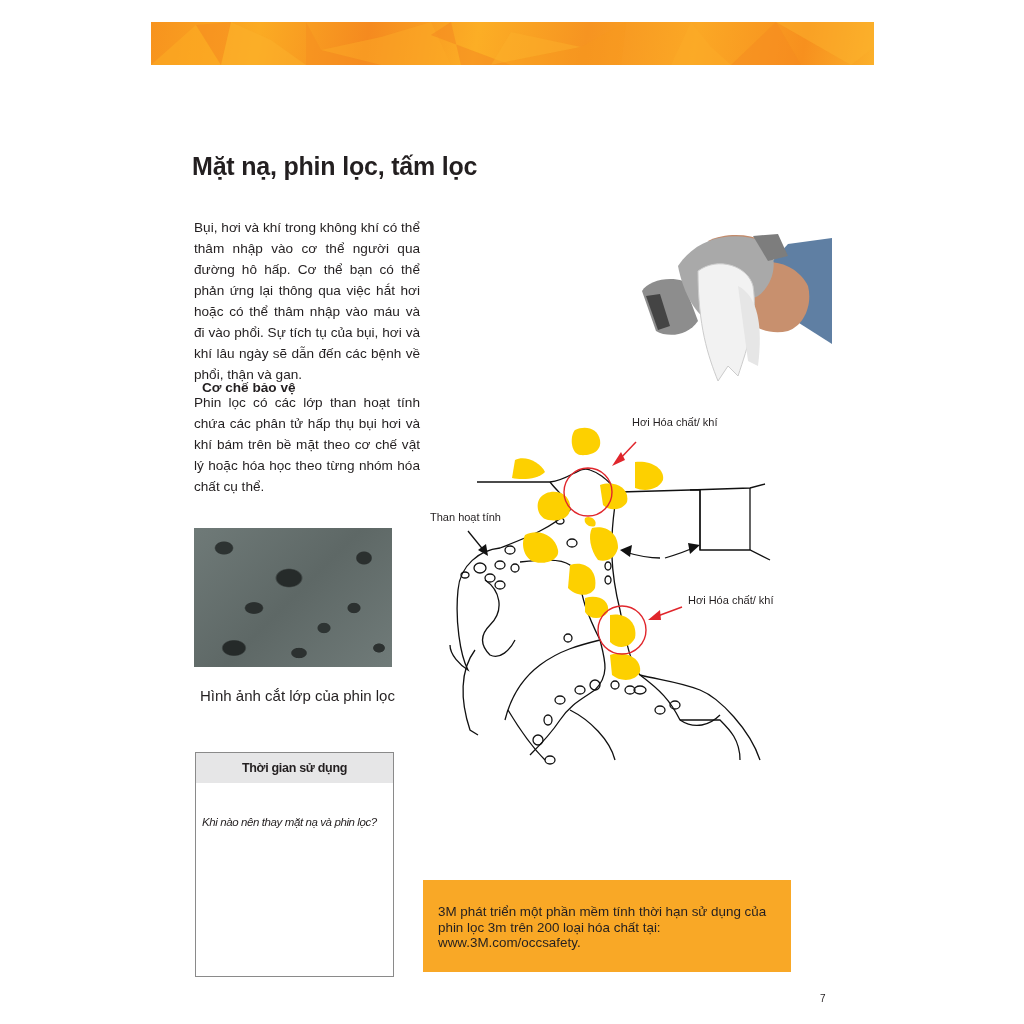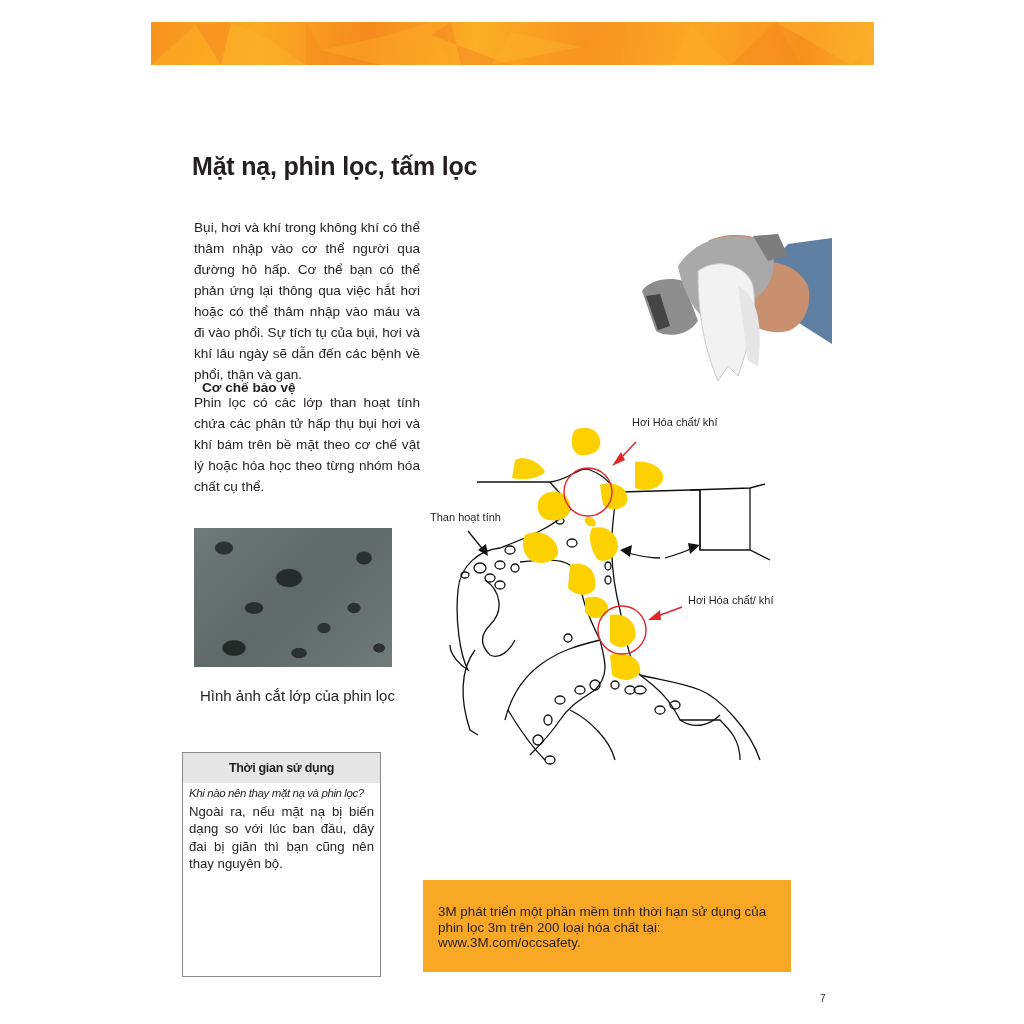--- a/index.html
+++ b/index.html
@@ -32,29 +32,29 @@
                   radial-gradient(ellipse 18px 12px at 40px 120px, #252a29 60%, transparent 70%),
                   radial-gradient(ellipse 10px 8px at 130px 100px, #2e3433 60%, transparent 70%),
                   radial-gradient(ellipse 14px 9px at 60px 80px, #2a2f2e 60%, transparent 70%),
                   radial-gradient(ellipse 10px 8px at 160px 80px, #2c3130 60%, transparent 70%),
                   radial-gradient(ellipse 12px 8px at 105px 125px, #2c3130 60%, transparent 70%),
                   radial-gradient(ellipse 9px 7px at 185px 120px, #2c3130 60%, transparent 70%),
                   linear-gradient(135deg, #6f7a78 0%, #5e6866 50%, #707b79 100%);
     }
     .caption { position: absolute; left: 200px; top: 687px; font-size: 15px; color: #231f20; margin:0; }
     .usage-box {
-      position: absolute; left: 182px; top: 752px; width: 197px; height: 223px;
+      position: absolute; left: 195px; top: 752px; width: 197px; height: 223px;
       border: 1px solid #8a8a8a; background: #fff;
     }
     .usage-head {
       height: 30px; background: #e6e6e7; display: flex; align-items: center; justify-content: center;
       font-size: 12.5px; font-weight: bold; color: #231f20; letter-spacing: -0.3px;
     }
     .usage-body { padding: 2px 6px 0 6px; font-size: 13.2px; line-height: 17.6px; color: #231f20; text-align: justify; }
-    .usage-q { font-style: italic; font-size: 11.5px; letter-spacing: -0.4px; display:block; }
+    .usage-q { font-style: italic; font-size: 11.5px; letter-spacing: -0.4px; display:block;margin-top:29px; }
     .usage-p { display:block; margin:0; }
     .photo { position: absolute; left: 638px; top: 226px; width: 194px; height: 160px; }
     .diagram { position: absolute; left: 420px; top: 400px; width: 380px; height: 400px; text-align: right; }
     .diag-label { position: absolute; font-size: 11px; color: #231f20; }
     .orange-box {
       position: absolute; left: 423px; top: 880px; width: 368px; height: 92px; background: #f9a826;
     }
     .orange-text { position: absolute; left: 15px; top: 24px; right: 14px; font-size: 13.4px; line-height: 15.5px; color: #231f20; margin:0; }
     .pagenum { position: absolute; left: 820px; top: 993px; font-size: 10px; color: #231f20; }
   </style>
@@ -176,21 +176,20 @@
   </svg>
   <span class="diag-label" style="left:212px; top:16px;">Hơi Hóa chất/ khí</span>
   <span class="diag-label" style="left:10px; top:111px;">Than hoạt tính</span>
   <span class="diag-label" style="left:268px; top:194px;">Hơi Hóa chất/ khí</span>
 </div>
 
 <div class="usage-box">
   <div class="usage-head">Thời gian sử dụng</div>
   <div class="usage-body">
     <span class="usage-q">Khi nào nên thay mặt nạ và phin lọc?</span>
-    <span class="usage-p">Ngoài ra, nếu mặt nạ bị biến dạng so với lúc ban đầu, dây đai bị giãn thì bạn cũng nên thay nguyên bộ.</span>
   </div>
 </div>
 
 <div class="orange-box">
   <p class="orange-text">3M phát triển một phần mềm tính thời hạn sử dụng của phin lọc 3m trên 200 loại hóa chất tại: www.3M.com/occsafety.</p>
 </div>
 
 <div class="pagenum">7</div>
 
 </body></html>

